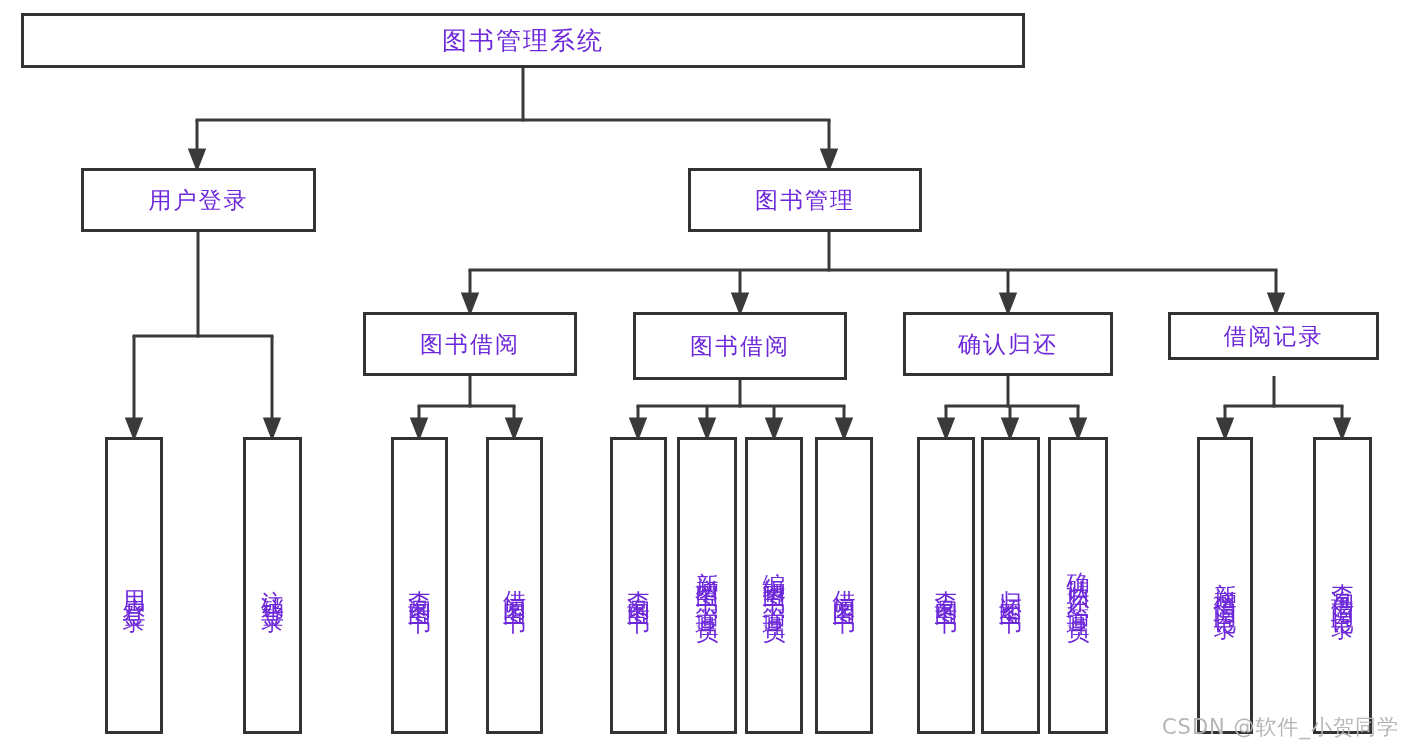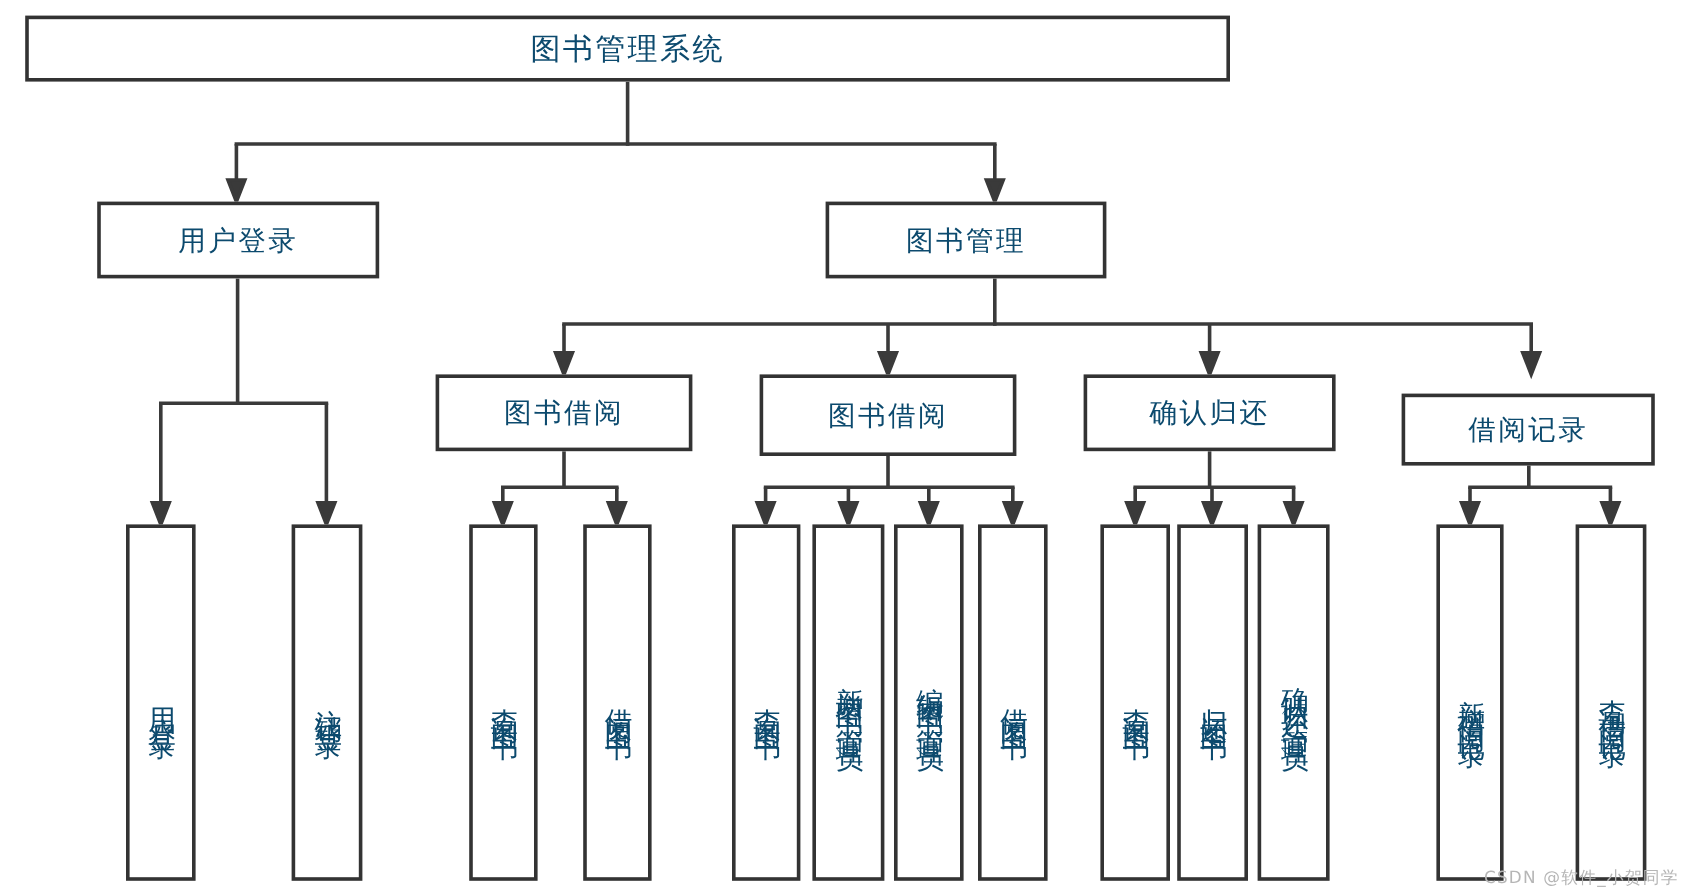--- a/index.html
+++ b/index.html
@@ -10,37 +10,37 @@
     font-family:"DejaVu Sans","Liberation Sans",sans-serif;
     overflow:hidden;
   }
   #edges { position:absolute; left:0; top:0; width:1405px; height:747px; }
   .node {
     position:absolute;
     box-sizing:border-box;
     border:3px solid #333333;
     background:#ffffff;
     display:flex; align-items:center; justify-content:center;
-    color:#0c4a6e;
+    color:#6d28d9;
     letter-spacing:2px;
     z-index:2;
   }
   .root  { font-size:25px; }
   .lvl   { font-size:23px; }
   .leaf  { font-size:23px; }
   .leaf span {
     writing-mode:vertical-rl;
     text-orientation:upright;
     letter-spacing:7px;
     line-height:1;
   }
   .watermark {
     position:absolute;
     right:6px; bottom:6px;
-    font-size:14px;
+    font-size:21px;
     color:#b6b6b6;
     letter-spacing:1px;
     z-index:3;
     white-space:nowrap;
   }
 </style>
 </head>
 <body>
 
 <div id="canvas">
@@ -134,21 +134,21 @@
 
   <div class="node lvl" style="left:363px;top:312px;width:214px;height:64px">
     <span>图书借阅</span>
   </div>
   <div class="node lvl" style="left:633px;top:312px;width:214px;height:68px">
     <span>图书借阅</span>
   </div>
   <div class="node lvl" style="left:903px;top:312px;width:210px;height:64px">
     <span>确认归还</span>
   </div>
-  <div class="node lvl" style="left:1168px;top:328px;width:211px;height:60px">
+  <div class="node lvl" style="left:1168px;top:312px;width:211px;height:48px">
     <span>借阅记录</span>
   </div>
 
   <div class="node leaf" style="left:105px;top:437px;width:58px;height:297px">
     <span>用户登录</span>
   </div>
   <div class="node leaf" style="left:243px;top:437px;width:59px;height:297px">
     <span>注销登录</span>
   </div>
 

